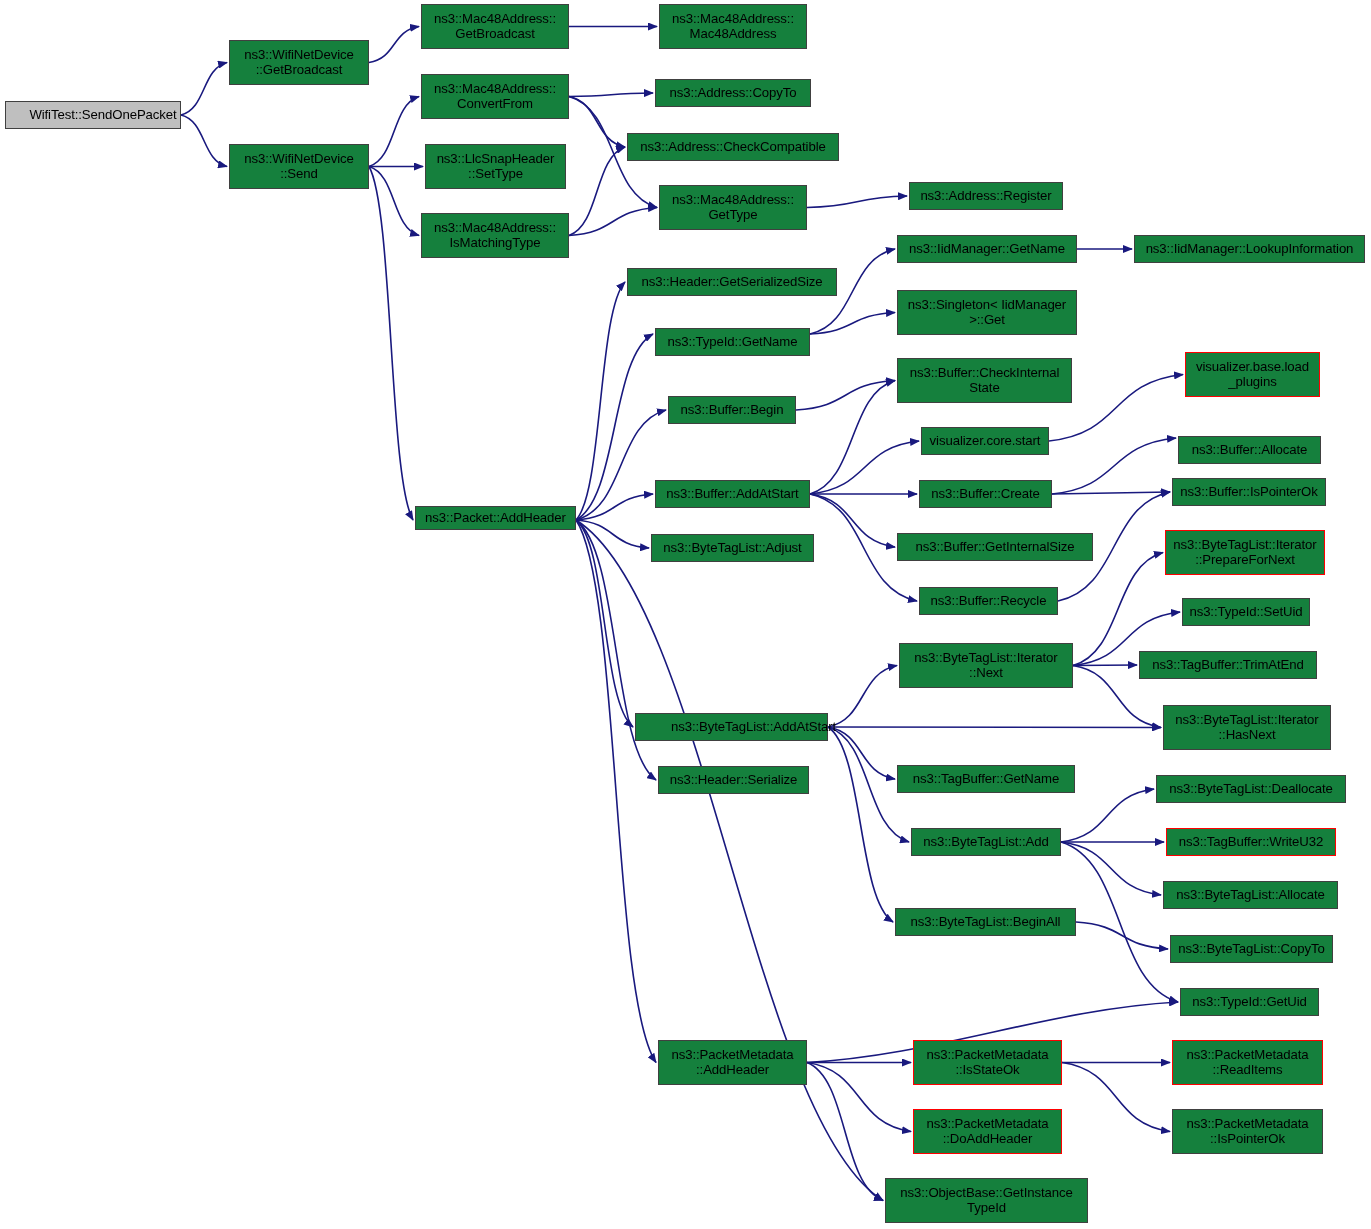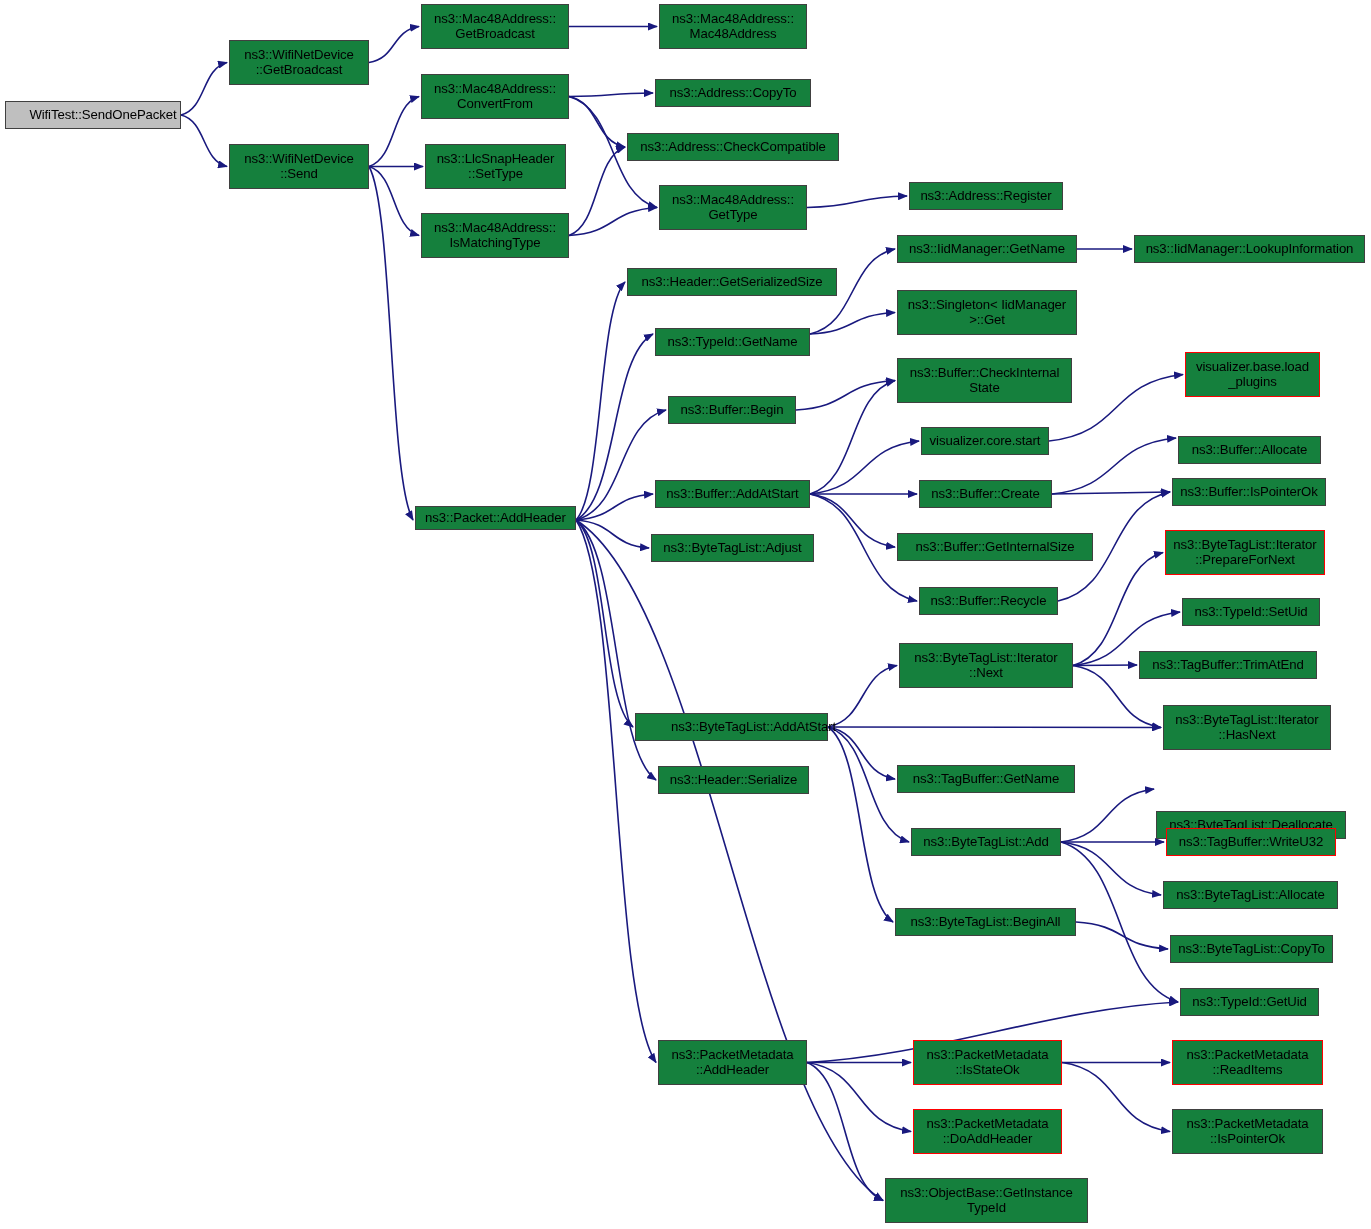--- a/index.html
+++ b/index.html
@@ -160,30 +160,30 @@
       <div class="node" style="left: 1178px; top: 416px; width: 143px; height: 28px; margin-top: 20px;"><span class="lbl">ns3::Buffer::Allocate</span></div>
       <div class="node" style="left: 655px; top: 480px; width: 155px; height: 28px;"><span class="lbl">ns3::Buffer::AddAtStart</span></div>
       <div class="node" style="left: 919px; top: 480px; width: 133px; height: 28px;"><span class="lbl">ns3::Buffer::Create</span></div>
       <div class="node" style="left: 1172px; top: 478px; width: 154px; height: 28px;"><span class="lbl">ns3::Buffer::IsPointerOk</span></div>
       <div class="node" style="left: 415px; top: 506px; width: 161px; height: 24px;"><span class="lbl">ns3::Packet::AddHeader</span></div>
       <div class="node" style="left: 651px; top: 534px; width: 163px; height: 28px;"><span class="lbl">ns3::ByteTagList::Adjust</span></div>
       <div class="node" style="left: 897px; top: 533px; width: 196px; height: 28px;"><span class="lbl">ns3::Buffer::GetInternalSize</span></div>
       <div class="node warn" style="left: 1165px; top: 530px; width: 160px; height: 45px;"><span class="lbl">ns3::ByteTagList::Iterator
 ::PrepareForNext</span></div>
       <div class="node" style="left: 919px; top: 587px; width: 139px; height: 28px;"><span class="lbl">ns3::Buffer::Recycle</span></div>
-      <div class="node" style="left: 1182px; top: 598px; width: 138px; height: 28px;"><span class="lbl">ns3::TypeId::SetUid</span></div>
+      <div class="node" style="left: 1182px; top: 598px; width: 128px; height: 28px;"><span class="lbl">ns3::TypeId::SetUid</span></div>
       <div class="node" style="left: 899px; top: 643px; width: 174px; height: 45px;"><span class="lbl">ns3::ByteTagList::Iterator
 ::Next</span></div>
       <div class="node" style="left: 1139px; top: 651px; width: 178px; height: 28px;"><span class="lbl">ns3::TagBuffer::TrimAtEnd</span></div>
       <div class="node" style="left: 1163px; top: 705px; width: 168px; height: 45px;"><span class="lbl">ns3::ByteTagList::Iterator
 ::HasNext</span></div>
       <div class="node" style="left: 635px; top: 713px; width: 193px; height: 28px; padding-left: 32px;"><span class="lbl">ns3::ByteTagList::AddAtStart</span></div>
       <div class="node" style="left: 897px; top: 765px; width: 178px; height: 28px;"><span class="lbl">ns3::TagBuffer::GetName</span></div>
       <div class="node" style="left: 658px; top: 766px; width: 151px; height: 28px;"><span class="lbl">ns3::Header::Serialize</span></div>
-      <div class="node" style="left: 1156px; top: 775px; width: 190px; height: 28px; margin-top: 36px;"><span class="lbl">ns3::ByteTagList::Deallocate</span></div>
+      <div class="node" style="left: 1156px; top: 775px; width: 190px; height: 28px;"><span class="lbl">ns3::ByteTagList::Deallocate</span></div>
       <div class="node" style="left: 911px; top: 828px; width: 150px; height: 28px;"><span class="lbl">ns3::ByteTagList::Add</span></div>
       <div class="node warn" style="left: 1166px; top: 828px; width: 170px; height: 28px;"><span class="lbl">ns3::TagBuffer::WriteU32</span></div>
       <div class="node" style="left: 1163px; top: 881px; width: 175px; height: 28px;"><span class="lbl">ns3::ByteTagList::Allocate</span></div>
       <div class="node" style="left: 895px; top: 908px; width: 181px; height: 28px;"><span class="lbl">ns3::ByteTagList::BeginAll</span></div>
       <div class="node" style="left: 1170px; top: 935px; width: 163px; height: 28px;"><span class="lbl">ns3::ByteTagList::CopyTo</span></div>
       <div class="node" style="left: 1180px; top: 988px; width: 139px; height: 28px;"><span class="lbl">ns3::TypeId::GetUid</span></div>
       <div class="node" style="left: 658px; top: 1040px; width: 149px; height: 45px;"><span class="lbl">ns3::PacketMetadata
 ::AddHeader</span></div>
       <div class="node warn" style="left: 913px; top: 1040px; width: 149px; height: 45px;"><span class="lbl">ns3::PacketMetadata
 ::IsStateOk</span></div>

